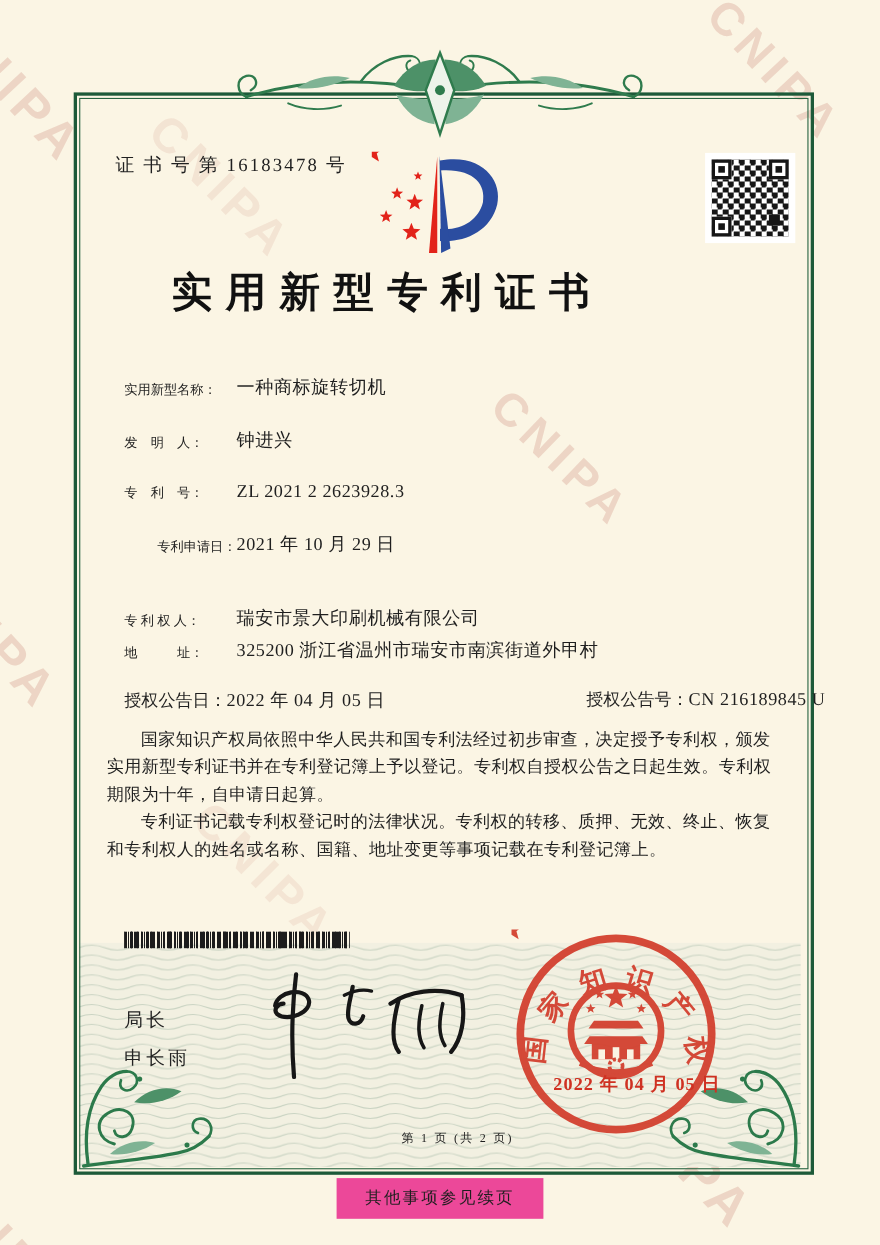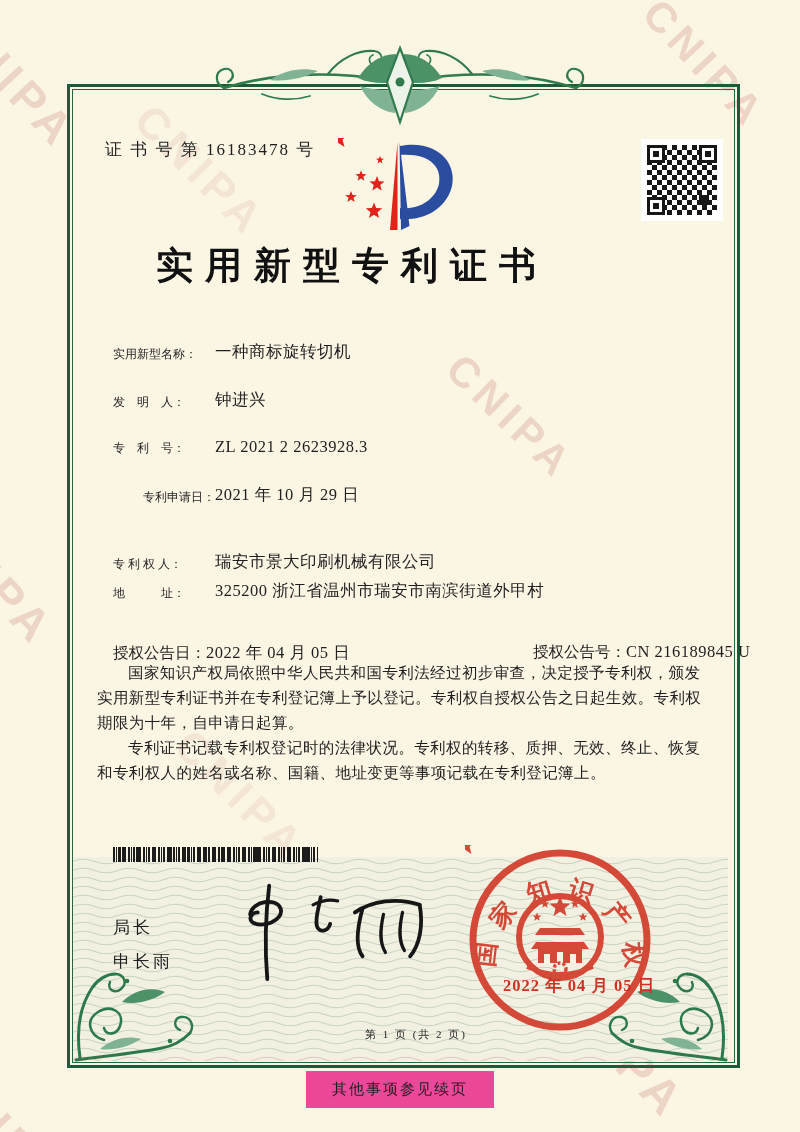--- a/index.html
+++ b/index.html
@@ -179,21 +179,21 @@
 </div>
 <div class="field" style="top:484px;text-align:right;">
   <span class="flabel">专利申请日：</span><span class="fvalue">2021 年 10 月 29 日</span>
 </div>
 <div class="field" style="top:532px;margin-top:19px;">
   <span class="flabel">专 利 权 人：</span><span class="fvalue">瑞安市景大印刷机械有限公司</span>
 </div>
 <div class="field" style="top:580px;">
   <span class="flabel">地　　　址：</span><span class="fvalue">325200 浙江省温州市瑞安市南滨街道外甲村</span>
 </div>
-<div class="field" style="top:626px;margin-top:16px;">
+<div class="field" style="top:626px;">
   <span style="font-size:15.5px;">授权公告日：</span><span class="fvalue">2022 年 04 月 05 日</span>
   <span class="grant2">
     <span style="font-size:15.5px;">授权公告号：</span><span class="fvalue">CN 216189845 U</span>
   </span>
 </div>
 
 <div class="paras">
   <p>国家知识产权局依照中华人民共和国专利法经过初步审查，决定授予专利权，颁发实用新型专利证书并在专利登记簿上予以登记。专利权自授权公告之日起生效。专利权期限为十年，自申请日起算。</p>
   <p>专利证书记载专利权登记时的法律状况。专利权的转移、质押、无效、终止、恢复和专利权人的姓名或名称、国籍、地址变更等事项记载在专利登记簿上。</p>
 </div>

